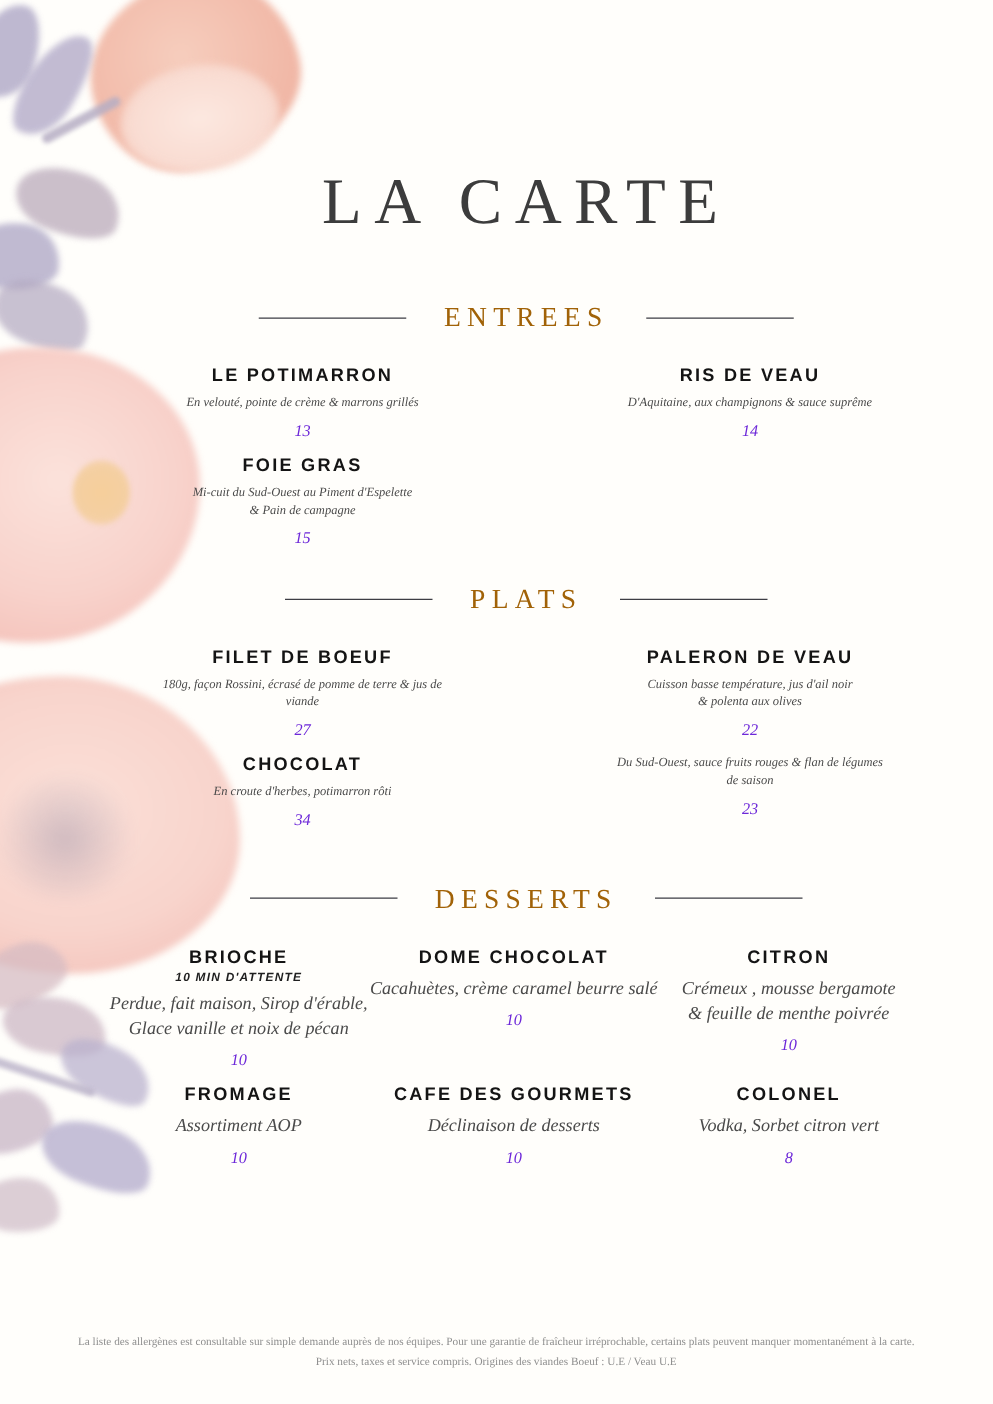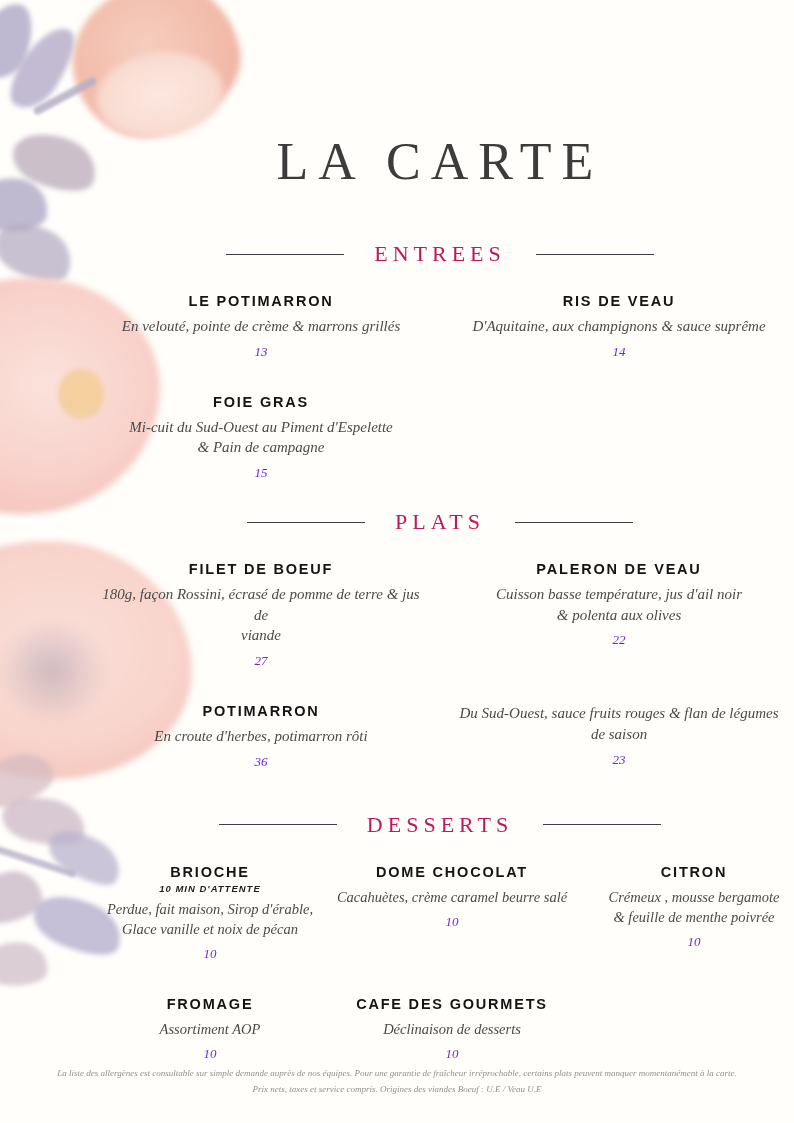--- a/index.html
+++ b/index.html
@@ -8,56 +8,56 @@
     background:#fffefb;
     font-family:"Liberation Serif", serif;
   }
 
   
   .decor { position:absolute; pointer-events:none; }
   .blob  { position:absolute; filter:blur(3px); }
   .leaf  { position:absolute; filter:blur(2.5px); border-radius:58% 42% 62% 38% / 55% 60% 40% 45%; }
 
   
-  .content { position:absolute; left:100px; top:0; width:680px; }
+  .content { position:absolute; left:81px; top:0; width:680px; }
 
   .page-title {
     margin:0; padding-top:132px; text-align:center;
     font-weight:400; font-size:52px; letter-spacing:10px; color:#3c3c3c;
   }
 
   .section-header { display:flex; align-items:center; justify-content:center; gap:30px; margin:50px 0 26px; }
   .section-header.tight { margin-top:16px; }
   .section-header.mid   { margin-top:30px; }
   .rule { width:118px; height:1px; background:#3d3d44; }
-  .section-title { margin:0; font-weight:400; font-size:22px; letter-spacing:5px; color:#be185d; }
-
-  .grid { display:grid;gap:22px; }
+  .section-title { margin:0; font-weight:400; font-size:22px; letter-spacing:5px; color:#a16207; }
+
+  .grid { display:grid; }
   .grid.two   { grid-template-columns:322px 322px; column-gap:36px; }
   .grid.three { grid-template-columns:220px 220px 220px; width:660px; }
 
   .item { text-align:center; margin-bottom:12px; }
   .item-name {
     margin:0 0 7px; font-family:"Liberation Sans", sans-serif; font-weight:700;
     font-size:14.5px; letter-spacing:1.8px; color:#141414;
   }
   .item-note {
     margin:-4px 0 5px; font-family:"Liberation Sans", sans-serif; font-weight:700;
     font-size:9.5px; letter-spacing:1px; color:#1f1f1f;font-style:italic;
   }
   .item-desc {
-    margin:0; font-style:italic; font-size:15px; color:#4a4a4a;
+    margin:0; font-style:italic; font-size:10px; color:#4a4a4a;
     line-height:1.38; white-space:pre-line;
   }
   .grid.three .item-desc { font-size:14.5px; margin:0 -14px; }
   .item-price { margin-top:7px; font-style:italic; font-size:13px; color:#6d28d9; }
 
   .footer {
     position:absolute; left:0; bottom:26px; width:794px; text-align:center;
-    font-style:italic; font-size:9px; color:#8f8f8f; line-height:1.8; white-space:nowrap;
+    font-size:9px; color:#8f8f8f; line-height:1.8; white-space:nowrap;
   }
 </style>
 </head>
 <body>
 
 <div class="decor" style="left:0; top:0; width:260px; height:320px;">
   <div class="blob" style="left:72px; top:-18px; width:168px; height:152px; transform:rotate(-12deg);
               background:radial-gradient(ellipse at 45% 40%, #f6cdbd 0%, #f2bcab 55%, #f0b5a4 78%, rgba(240,181,164,0) 100%);
               border-radius:55% 45% 60% 40% / 50% 55% 45% 50%;"></div>
   <div class="blob" style="left:96px; top:52px; width:128px; height:86px; transform:rotate(-8deg);
@@ -141,23 +141,23 @@
 viande</p>
         <div class="item-price">27</div>
       </article>
       <article class="item">
         <h3 class="item-name">PALERON DE VEAU</h3>
         <p class="item-desc">Cuisson basse température, jus d'ail noir
 &amp; polenta aux olives</p>
         <div class="item-price">22</div>
       </article>
       <article class="item">
-        <h3 class="item-name">POTIMARRON</h3>
+        <h3 class="item-name">CHOCOLAT</h3>
         <p class="item-desc">En croute d'herbes, potimarron rôti</p>
-        <div class="item-price">36</div>
+        <div class="item-price">34</div>
       </article>
       <article class="item">
         <p class="item-desc">Du Sud-Ouest, sauce fruits rouges &amp; flan de légumes
 de saison</p>
         <div class="item-price">23</div>
       </article>
     </div>
   </section>
 
   <section>
@@ -188,20 +188,25 @@
       <article class="item">
         <h3 class="item-name">FROMAGE</h3>
         <p class="item-desc">Assortiment AOP</p>
         <div class="item-price">10</div>
       </article>
       <article class="item">
         <h3 class="item-name">CAFE DES GOURMETS</h3>
         <p class="item-desc">Déclinaison de desserts</p>
         <div class="item-price">10</div>
       </article>
+      <article class="item">
+        <h3 class="item-name">COLONEL</h3>
+        <p class="item-desc">Vodka, Sorbet citron vert</p>
+        <div class="item-price">8</div>
+      </article>
     </div>
   </section>
 
 </main>
 
 <footer class="footer">
   <div>La liste des allergènes est consultable sur simple demande auprès de nos équipes. Pour une garantie de fraîcheur irréprochable, certains plats peuvent manquer momentanément à la carte.</div>
   <div>Prix nets, taxes et service compris. Origines des viandes Boeuf : U.E / Veau U.E</div>
 </footer>
 

